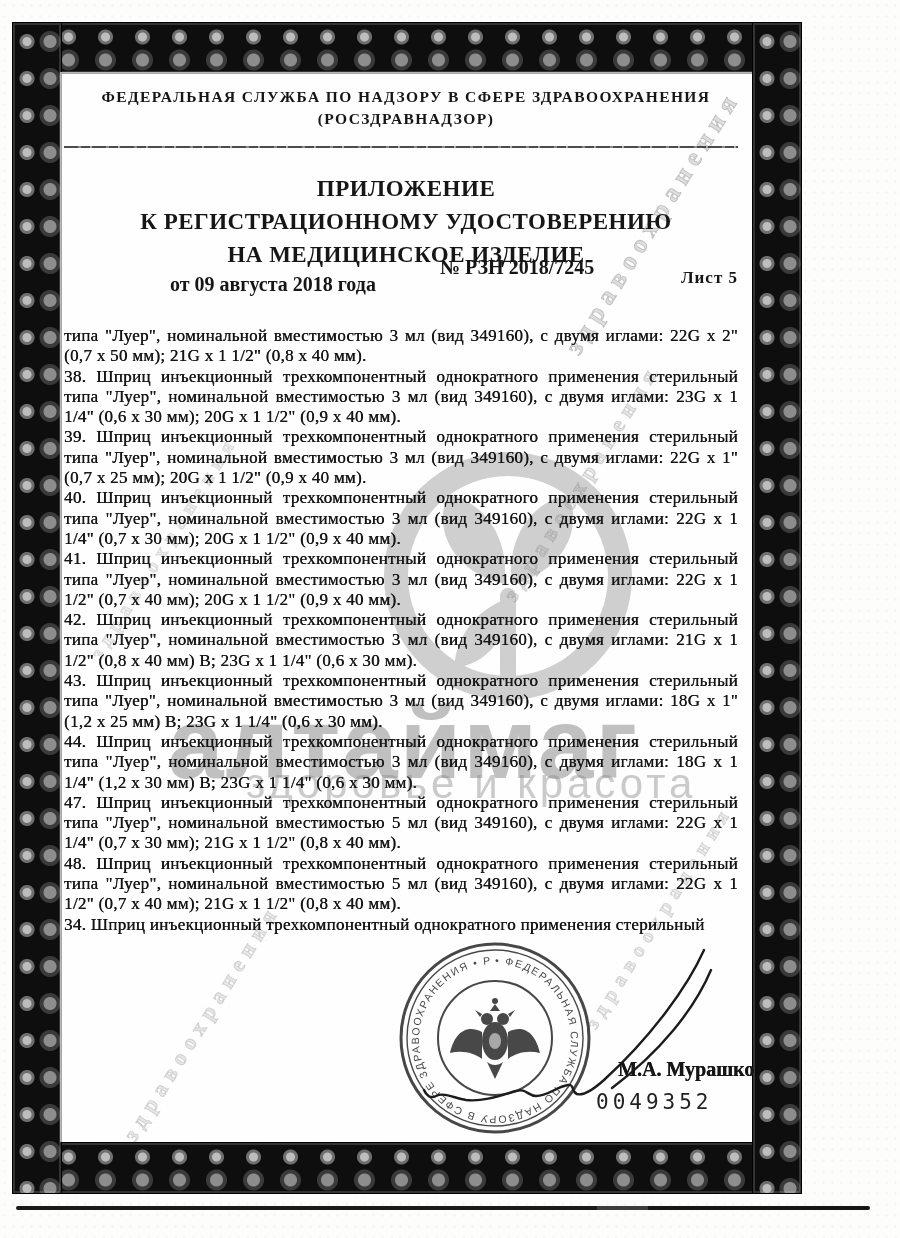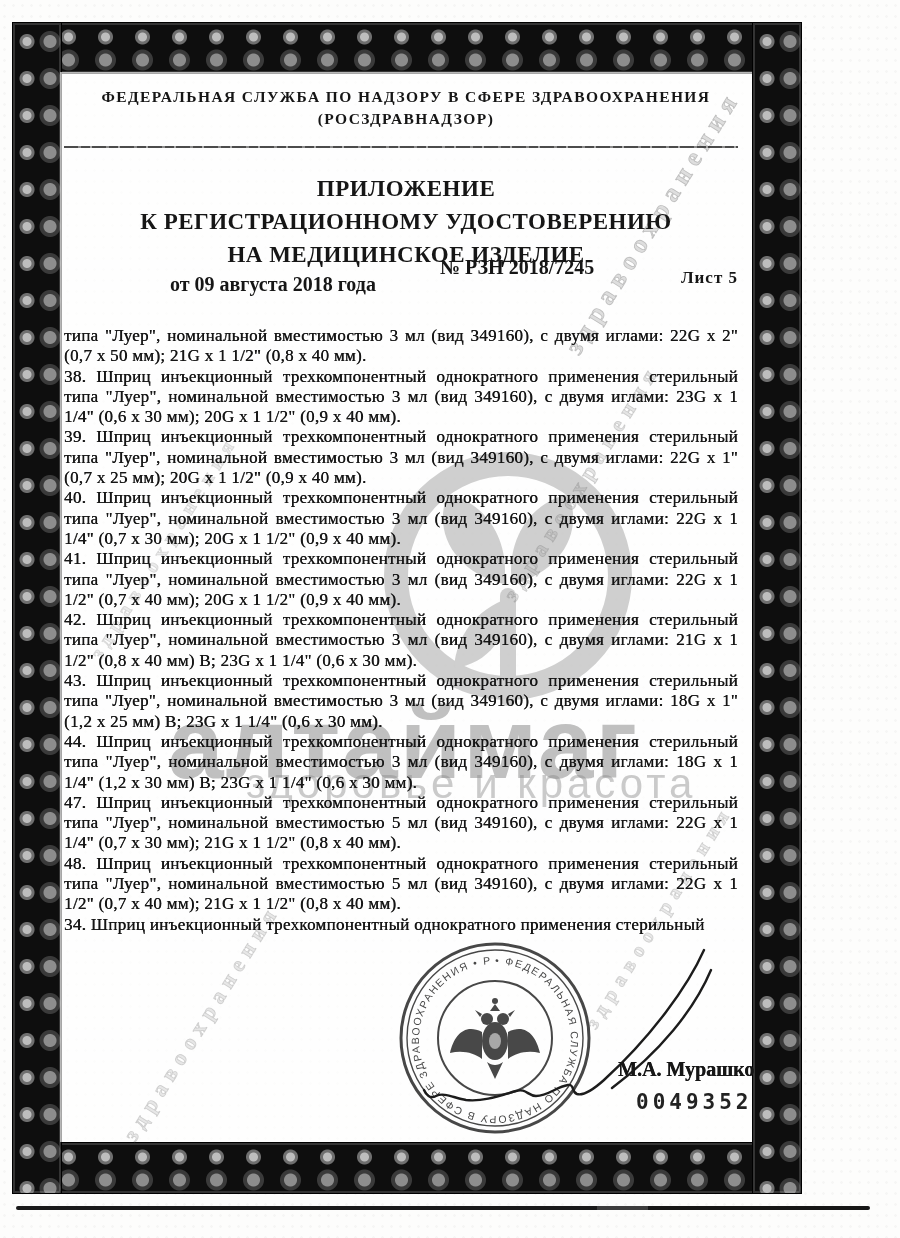--- a/index.html
+++ b/index.html
@@ -39,22 +39,22 @@
 
   .bodytext{position:absolute;left:64px;top:326px;width:674px;
        font-size:17px;line-height:20.3px;letter-spacing:.3px;text-align:justify;
        text-shadow:.35px 0 0 currentColor;}
   .bodytext p{margin:0;}
 
   .signer{position:absolute;left:64px;top:1046px;width:360px;font-weight:bold;
        font-size:16.5px;line-height:26px;text-shadow:.35px 0 0 currentColor;}
   .signer-name{position:absolute;left:618px;top:1058px;width:200px;font-weight:bold;
        font-size:20px;text-shadow:.35px 0 0 currentColor;}
-  .doc-number{position:absolute;left:636px;top:1090px;width:180px;
-       font-family:"DejaVu Sans Mono", monospace;font-size:21px;font-weight:bold;
+  .doc-number{position:absolute;left:596px;top:1090px;width:180px;
+       font-family:"DejaVu Sans Mono", monospace;font-size:21px;font-weight:normal;
        letter-spacing:4px;color:#222;}
 
   
   .wm-brand{position:absolute;left:168px;top:642px;font-family:"Liberation Sans", sans-serif;
        font-weight:bold;font-size:100px;letter-spacing:2px;color:rgba(125,125,125,.48);margin-top:44px;}
   .wm-sub{position:absolute;left:246px;top:760px;font-family:"Liberation Sans", sans-serif;
        font-size:42px;letter-spacing:4px;color:rgba(140,140,140,.45);}
   .wm-logo{position:absolute;left:358px;top:448px;opacity:.42;}
   .diag{position:absolute;font-size:26px;letter-spacing:7px;font-weight:bold;
        color:rgba(150,150,150,.30);-webkit-text-stroke:.8px rgba(120,120,120,.4);

